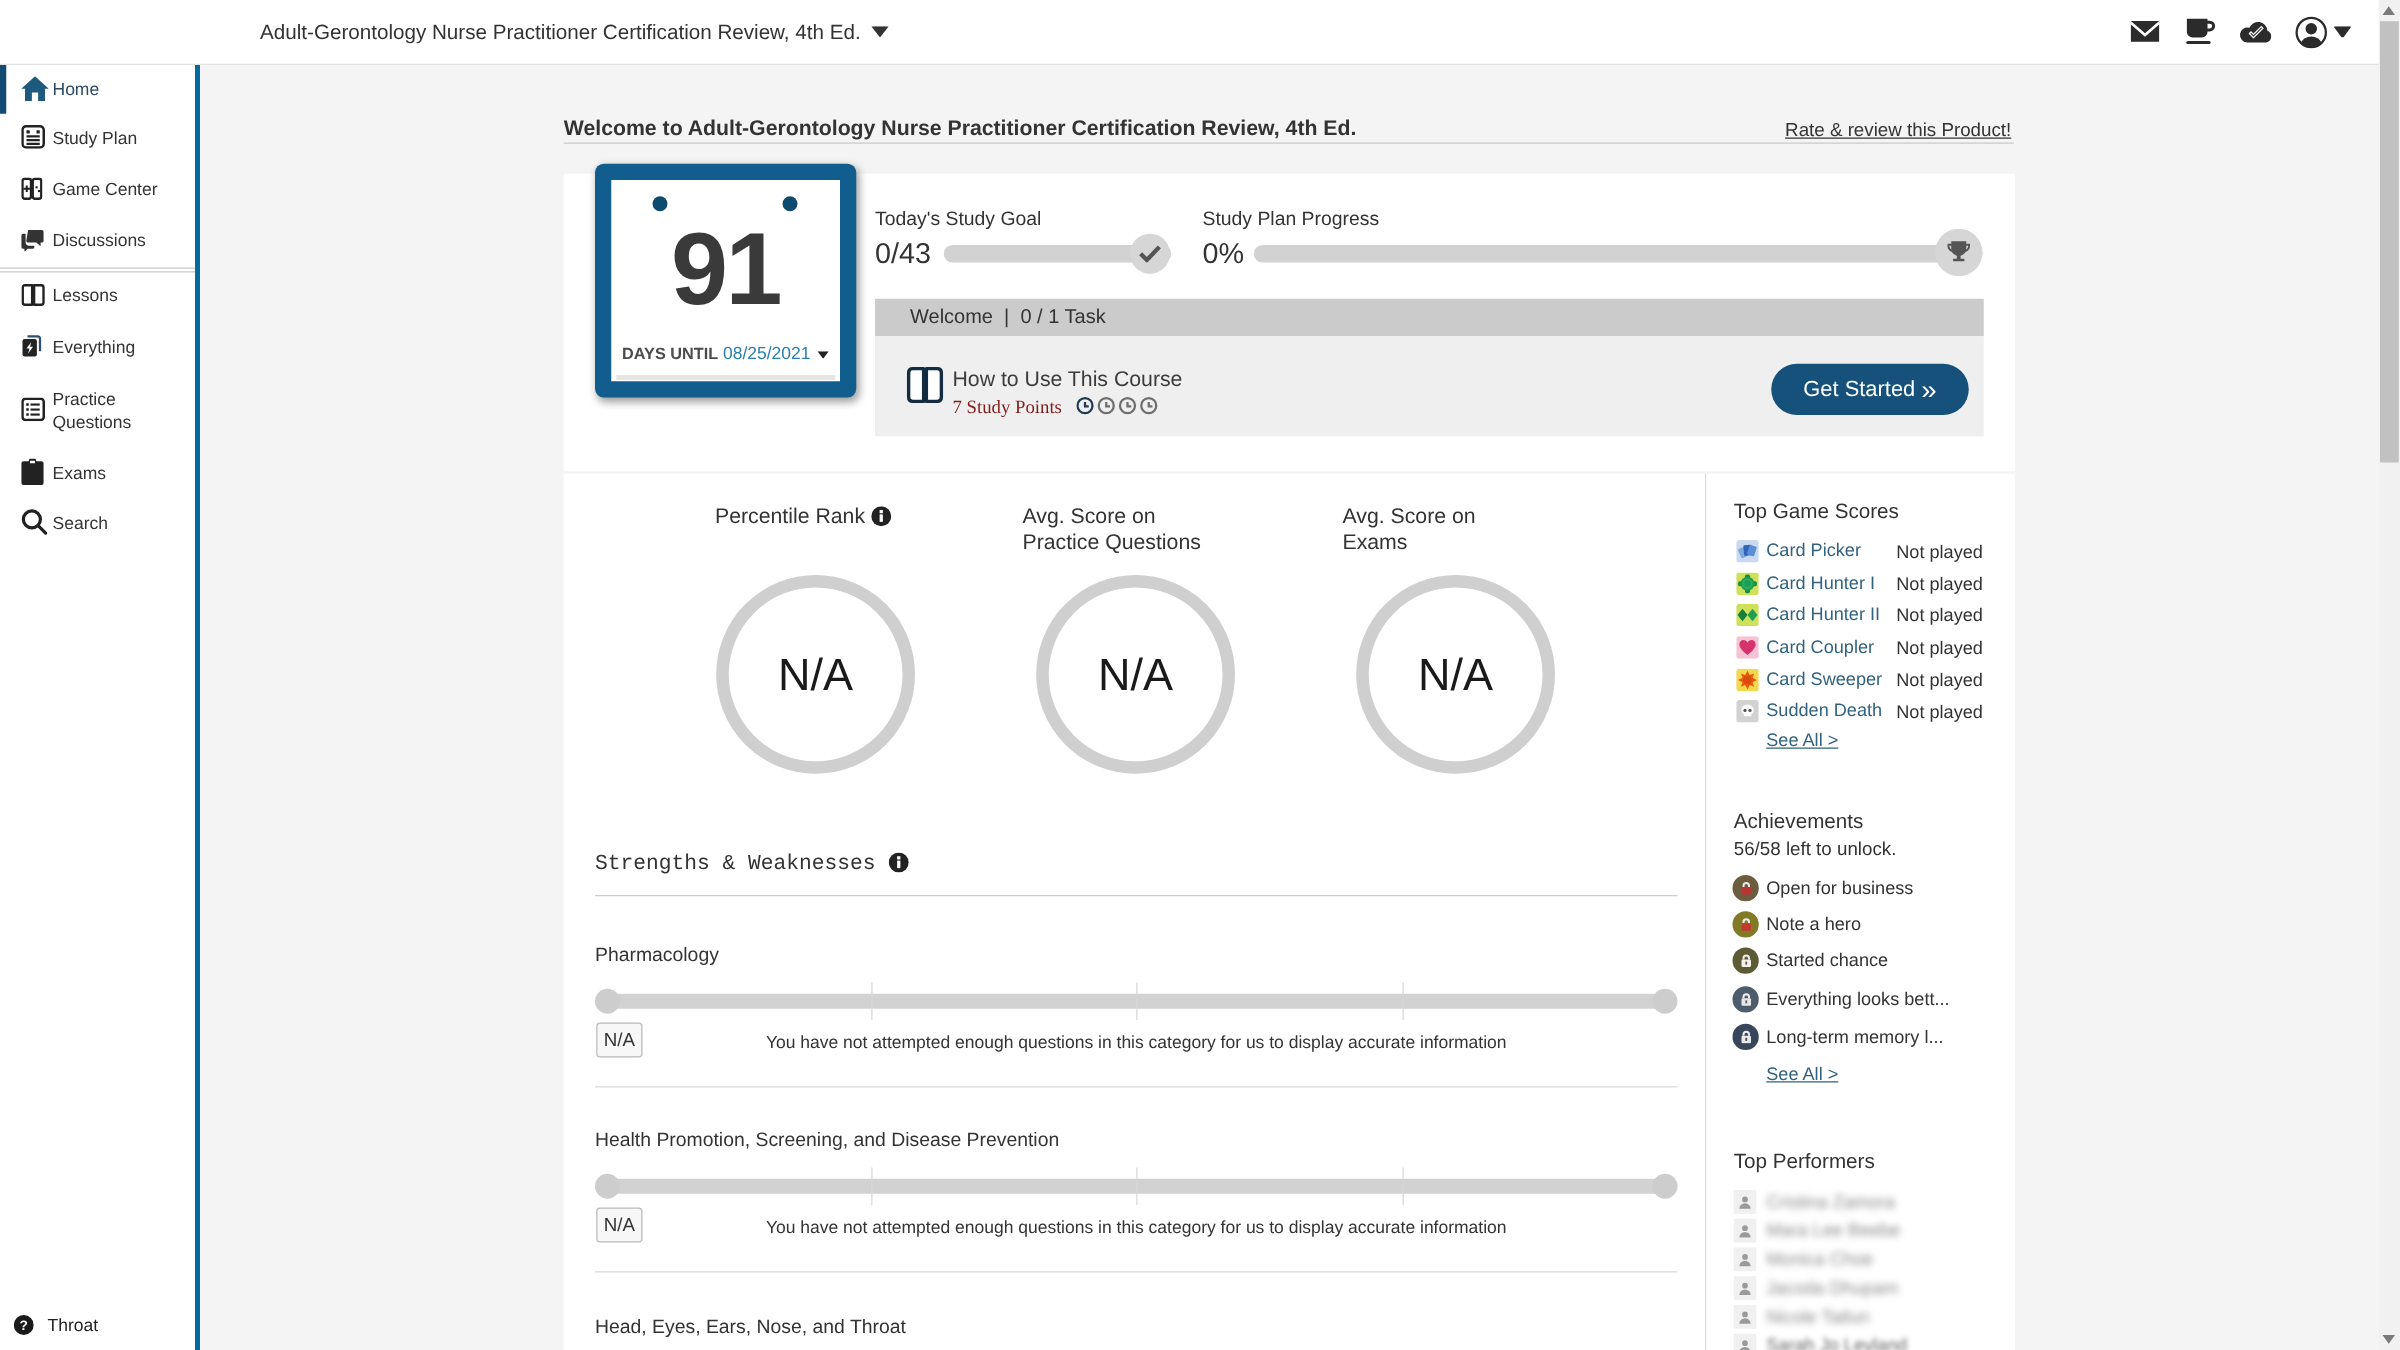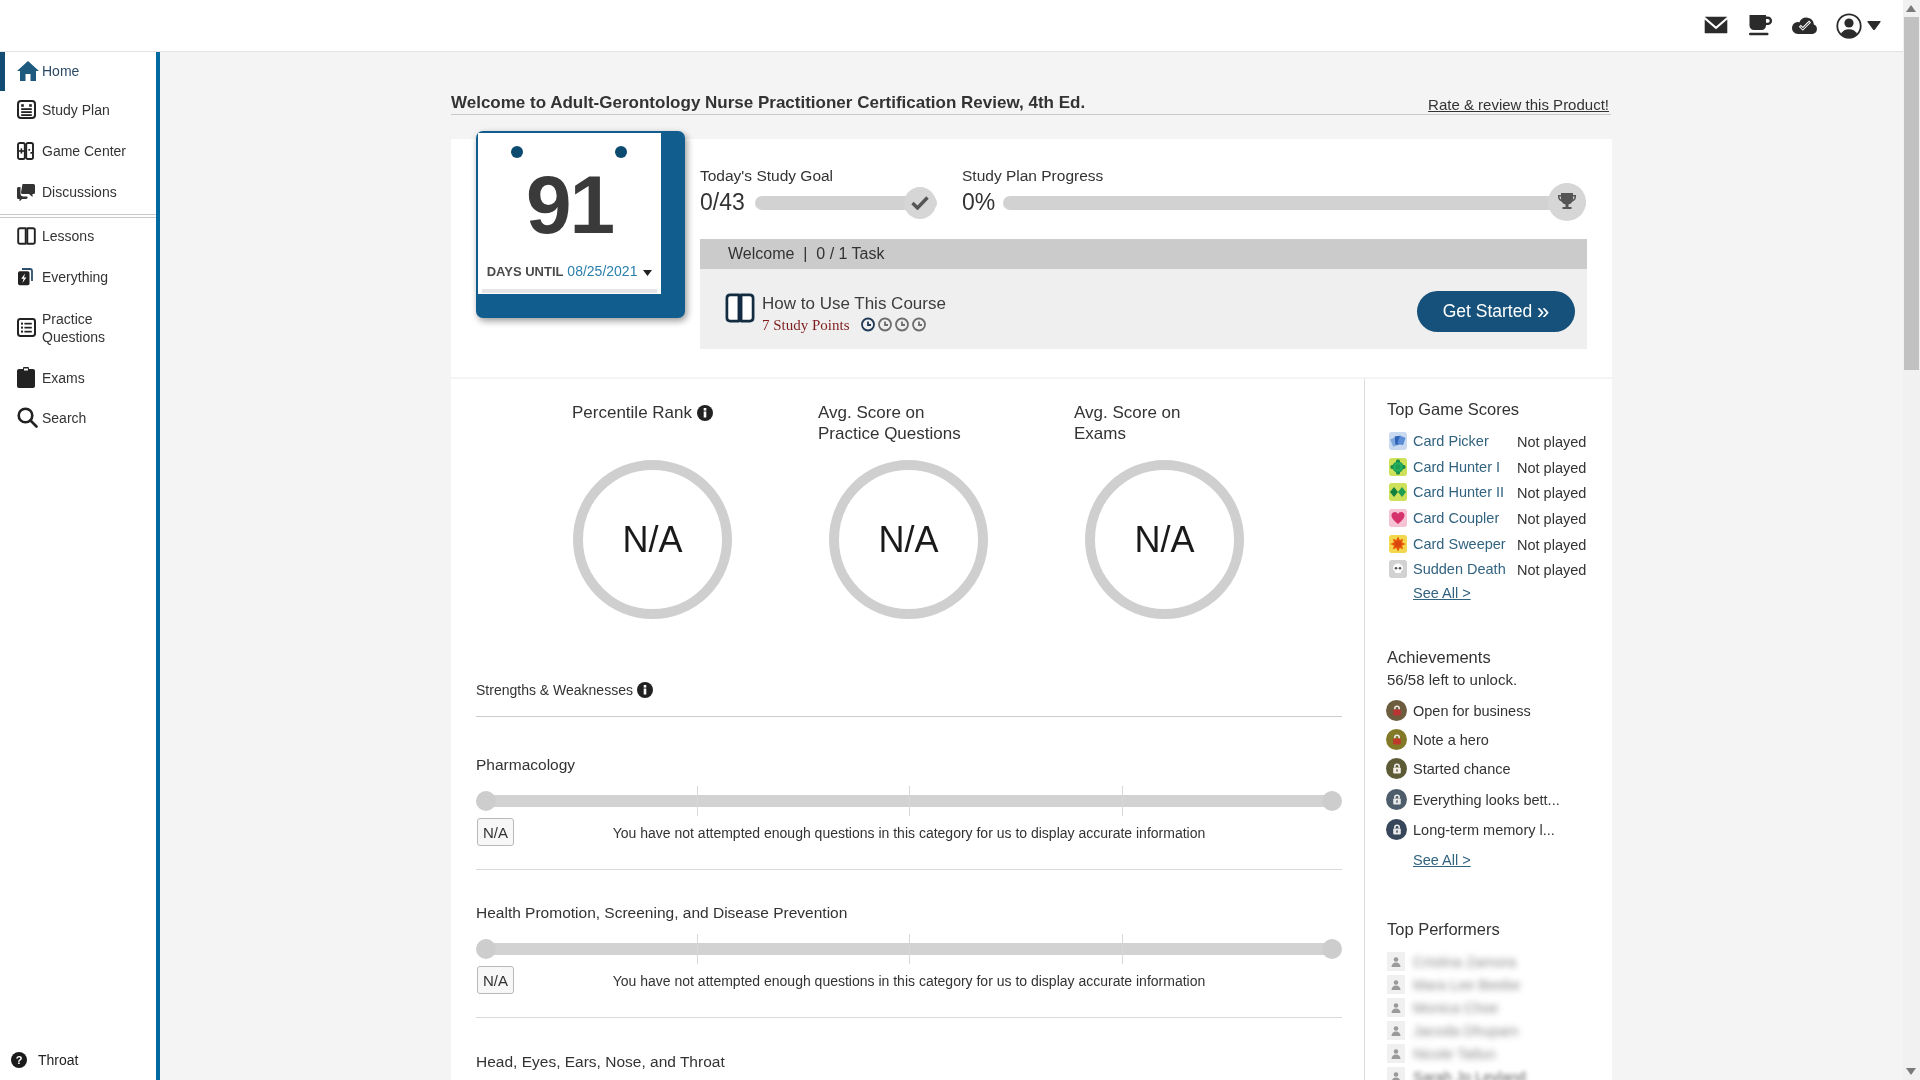--- a/index.html
+++ b/index.html
@@ -37,21 +37,21 @@
 #welcome-h { position:absolute; left:451px; top:93px; width:1160px; border-bottom:1px solid #c9c9c9;
   height:22px; line-height:20px; font-size:17px; font-weight:bold; color:#333; }
 #rate-link { position:absolute; right:2px; top:2px; font-weight:normal; font-size:15px; color:#333; text-decoration:underline; }
 
 #panel1 { position:absolute; left:451px; top:139px; width:1161px; height:238px; background:#fff; }
 #panel2 { position:absolute; left:451px; top:379px; width:1161px; height:701px; background:#fff; }
 #p2divider { position:absolute; left:913px; top:0; width:1px; height:701px; background:#dcdcdc; }
 
 
 #cal { position:absolute; left:25px; top:-8px; width:209px; height:187px; background:#115e8e;
-  border-radius:7px; padding:2px; box-shadow:2px 3px 7px rgba(0,0,0,.4); }
+  border-radius:7px; padding:13px; box-shadow:2px 3px 7px rgba(0,0,0,.4); }
 #cal-inner { position:relative; width:183px; height:161px; background:#fff; }
 .cal-dot { position:absolute; top:13px; width:12px; height:12px; border-radius:50%; background:#0d4a70; }
 #cal-num { position:absolute; top:31px; width:100%; text-align:center; font-size:82px; line-height:82px; font-weight:600; color:#3a3a3a; letter-spacing:-2px;}
 #cal-bottom { position:absolute; top:130px; width:100%; text-align:center; font-size:14px; color:#4b4b4b; white-space:nowrap; }
 #cal-bottom b { font-weight:bold; font-size:13px; color:#4b4b4b; }
 #cal-bottom .date { color:#2a7fad; }
 #cal-strip { position:absolute; bottom:1px; left:4px; right:4px; height:4px; background:#e6e6e6;}
 
 
 .pg-label { position:absolute; top:28px; font-size:15.5px; color:#333; }
@@ -67,21 +67,21 @@
 #task-sub { position:absolute; left:62px; top:48px; font-size:15px; color:#7f1d1d;font-family:Liberation Serif, serif; }
 #getstarted { position:absolute; right:12px; top:22px; width:158px; height:41px; background:#15517a;
   border-radius:21px; color:#fff; font-size:17.5px; display:flex; align-items:center; justify-content:center; }
 
 
 .stat-label { position:absolute; top:23px; font-size:17px; color:#333; text-align:left; line-height:21px; }
 .na-circle { position:absolute; top:81px; width:159px; height:159px; border:10px solid #cfcfcf; border-radius:50%;
   display:flex; align-items:center; justify-content:center; font-size:36px; color:#1a1a1a; }
 
 
-#sw-head { position:absolute; left:25px; top:303px; font-size:14px; color:#333; }
+#sw-head { position:absolute; left:25px; top:303px; font-size:17px; color:#333;font-family:Liberation Mono, monospace; }
 #sw-rule { position:absolute; left:25px; right:270px; top:337px; height:1px; background:#ccc; }
 .cat { position:absolute; left:25px; width:866px; }
 .cat-title { position:absolute; left:0; font-size:15.5px; line-height:19px; color:#333; }
 .slider { position:absolute; left:8px; right:8px; height:14px; }
 .slider .track { position:absolute; left:0; right:0; top:1px; height:12px; background:#d2d2d2; border-radius:6px; }
 .slider .knob { position:absolute; top:-3px; width:20px; height:20px; border-radius:50%; background:#cdcdcd; }
 .slider .tick { position:absolute; top:-8px; width:1px; height:30px; background:#d8d8d8; }
 .na-box { position:absolute; left:1px; width:37px; height:28px; font-size:14px; background:#f7f7f7; border:1px solid #b9b9b9;
   border-radius:3px; font-size:15px; color:#333; display:flex; align-items:center; justify-content:center; }
 .cat-msg { position:absolute; left:80px; right:80px; text-align:center; font-size:14px; color:#333; }
@@ -98,20 +98,25 @@
 .ach-ico { position:absolute; left:0; top:0; width:21px; height:21px; border-radius:50%; display:flex; align-items:center; justify-content:center;}
 .ach-name { position:absolute; left:27px; top:3px; font-size:14.5px; color:#333; white-space:nowrap; }
 .perf-row { position:absolute; left:936px; height:19px; }
 .perf-ico { position:absolute; left:0; top:0; width:18px; height:19px; background:#f0f0f0; display:flex; align-items:center; justify-content:center; }
 .perf-name { position:absolute; left:26px; top:2px; font-size:14.5px; color:#8a8a8a; filter:blur(3px); white-space:nowrap; }
 </style>
 </head>
 <body>
 
 <div id="header">
+  <div id="ptitle">Adult-Gerontology Nurse Practitioner Certification Review, 4th Ed.<span class="caret">
+    <svg width="14" height="9" viewBox="0 0 14 9">
+          <path d="M0 0 L14 0 L7 9 Z" fill="#333"></path>
+        </svg></span>
+  </div>
 
   <svg class="hicon" style="left:1704px" width="24" height="24" viewBox="0 0 24 24" fill="#2b2b2b">
     <path d="M0.7 3.8 h22.6 l-11.3 9.7 Z"></path>
     <path d="M0.7 6.6 V20.3 h22.6 V6.6 L12 16.3 Z"></path>
   </svg>
 
   <svg class="hicon" style="left:1748px" width="26" height="24" viewBox="0 0 26 24" fill="#2b2b2b">
     <path d="M1.5 2 h16.5 v10.5 a4.5 4.5 0 0 1 -4.5 4.5 h-7.5 a4.5 4.5 0 0 1 -4.5 -4.5 Z"></path>
     <path d="M17 3.5 h2.8 a4.3 4.3 0 0 1 0 8.6 h-2.8 v-2.4 h2.8 a1.9 1.9 0 0 0 0 -3.8 h-2.8 Z"></path>
     <rect x="1" y="19.8" width="19.5" height="2.4" rx="1.2"></rect>

